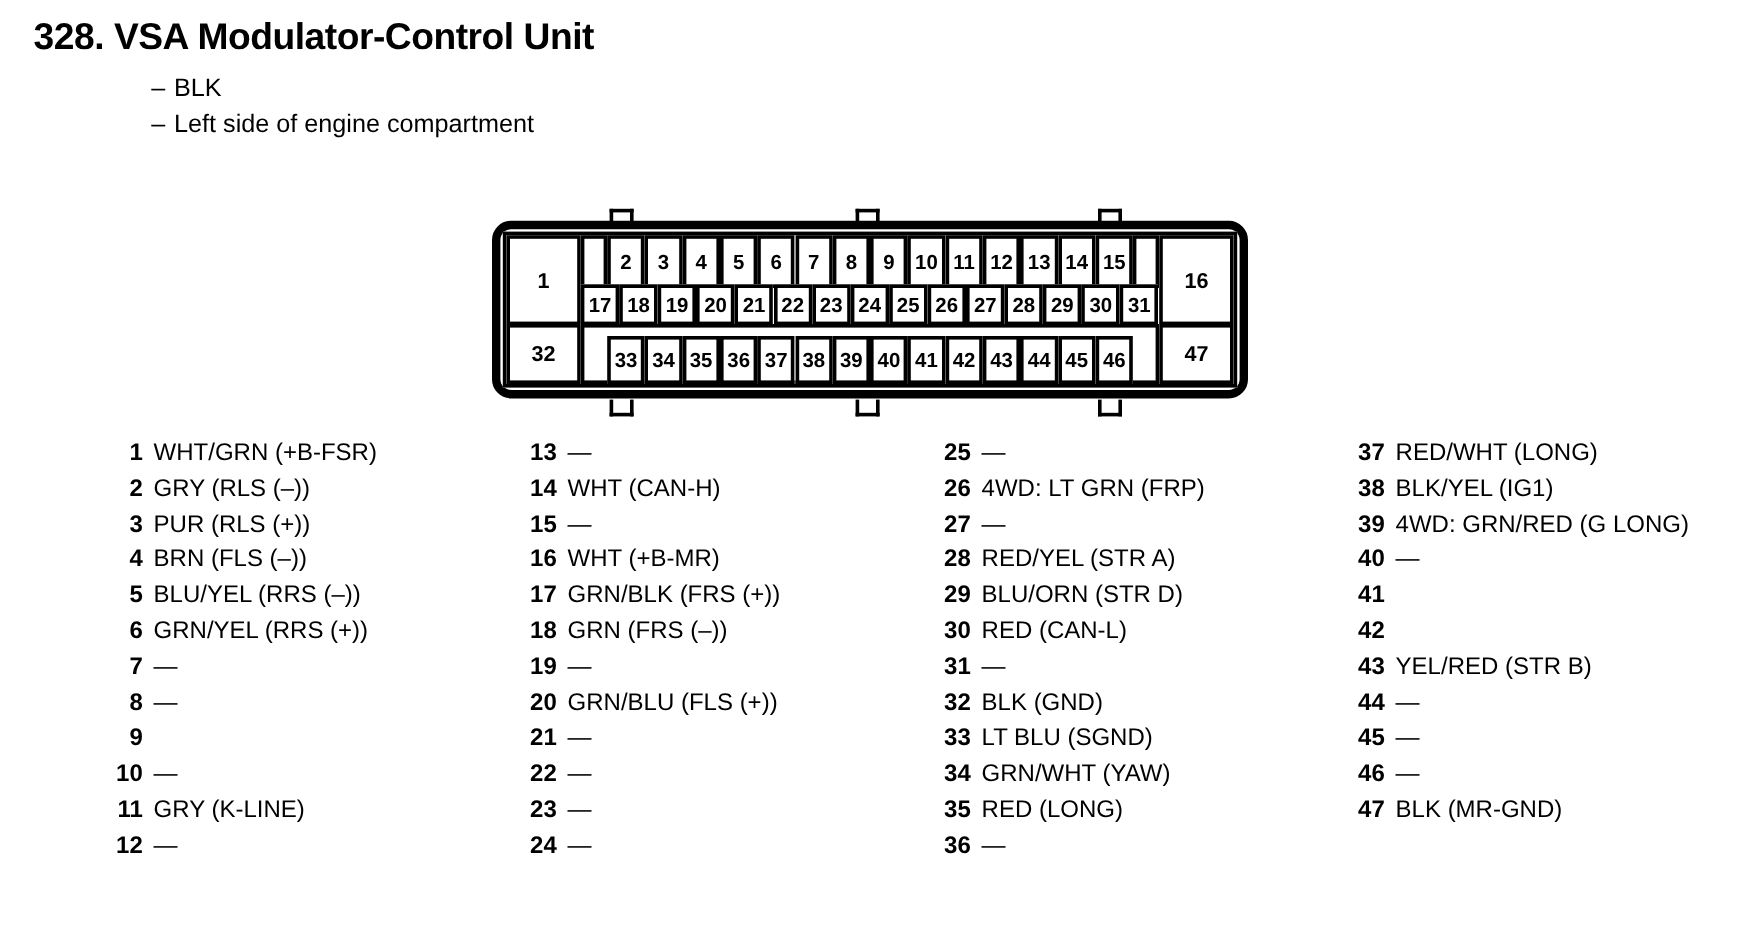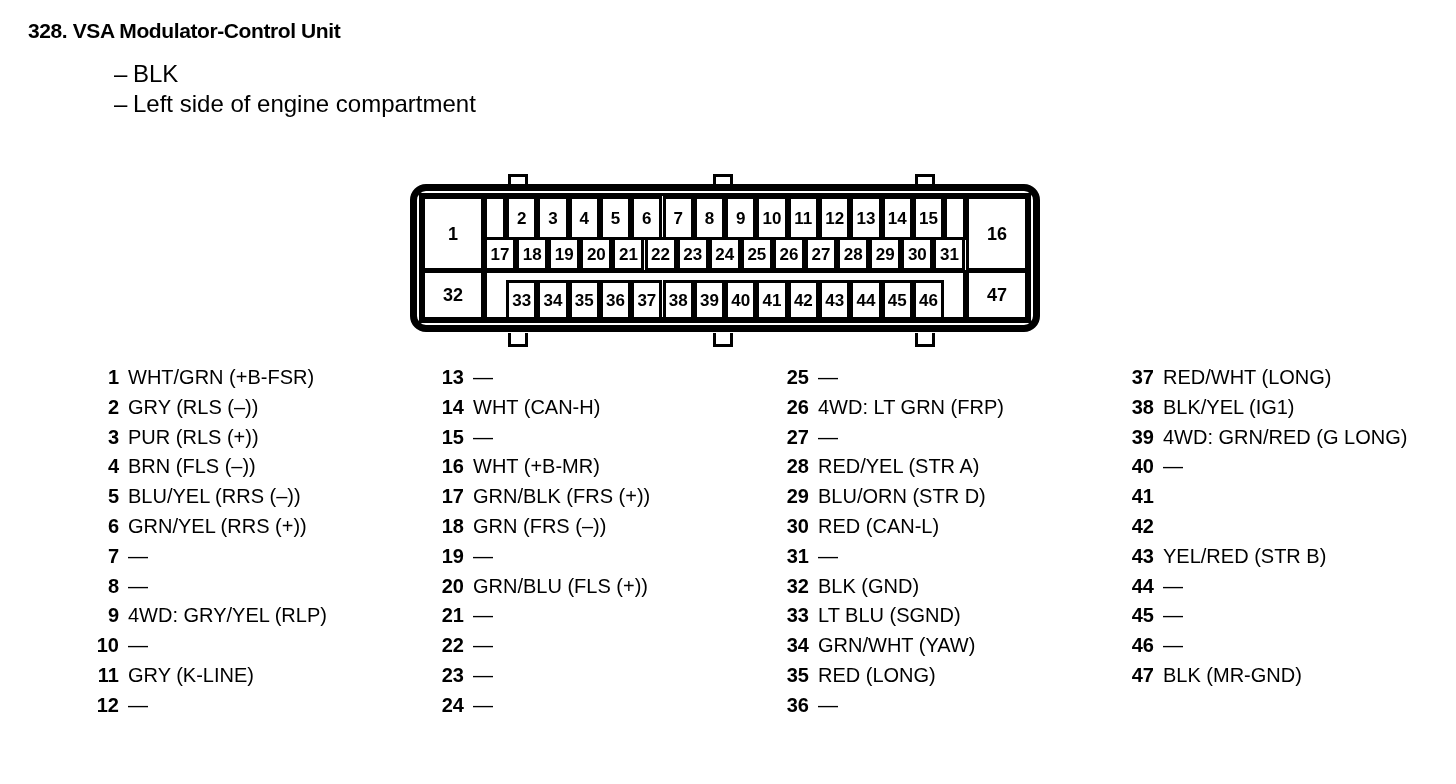--- a/index.html
+++ b/index.html
@@ -17,34 +17,35 @@
     overflow: hidden;
   }
 
   
   #heading {
     position: absolute;
     left: 28px;
     top: 12px;
   }
   #page-title {
-    font-size: 21px;
+    font-size: 31px;
     font-weight: bold;
     letter-spacing: -0.4px;
     white-space: nowrap;
     line-height: 38px;
   }
   #bullets {
     margin-top: 9px;
     margin-left: 86px;
   }
   .bullet {
-    font-size: 24px;
+    font-size: 21px;
     line-height: 30px;
     white-space: nowrap;
+    margin-left: 12px;
   }
   .bullet .dash {
     display: inline-block;
     width: 19px;
   }
 
   
   #connector {
     position: absolute;
     left: 405px;
@@ -338,21 +339,20 @@
       <div class="pin-row">
         <span class="pin-num">7</span>
         <span class="pin-desc">—</span>
       </div>
       <div class="pin-row">
         <span class="pin-num">8</span>
         <span class="pin-desc">—</span>
       </div>
       <div class="pin-row">
         <span class="pin-num">9</span>
-        <span class="pin-desc">4WD: GRY/YEL (RLP)</span>
       </div>
       <div class="pin-row">
         <span class="pin-num">10</span>
         <span class="pin-desc">—</span>
       </div>
       <div class="pin-row">
         <span class="pin-num">11</span>
         <span class="pin-desc">GRY (K-LINE)</span>
       </div>
       <div class="pin-row">

